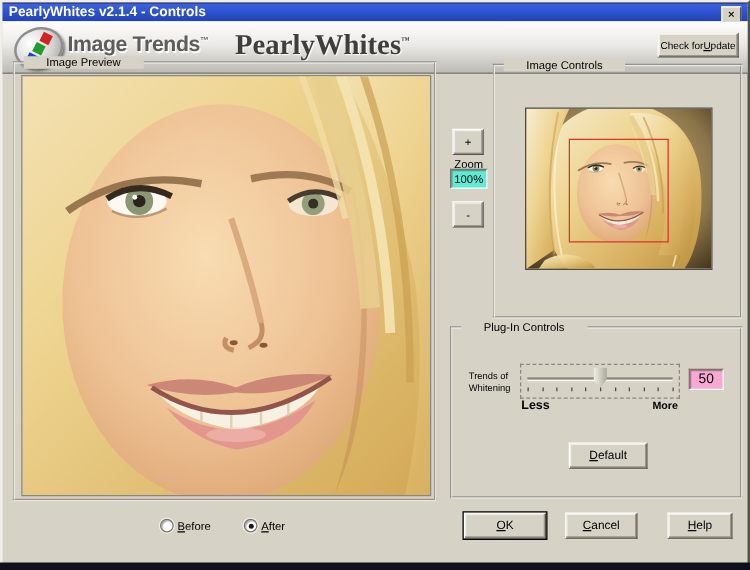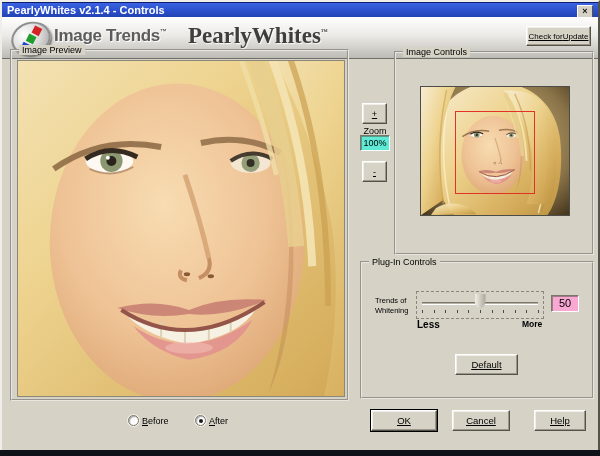--- a/index.html
+++ b/index.html
@@ -36,27 +36,27 @@
   .product { position:absolute; left:186px; top:6px; font-family:"Liberation Serif",serif;
     font-size:23px; font-weight:bold; color:#3e3e3c; text-shadow:1px 1px 1px rgba(255,255,255,.9); }
   .tagline { position:absolute; left:323px; top:16px; font-family:"Liberation Serif",serif;
     font-size:12.5px; font-weight:bold; color:#333; }
   .update-btn { position:absolute; left:524px; top:9px; width:65px; height:20px; font-size:8px; }
 
   
   .btn { background:#d6d2c6; border:1px solid; border-color:#fff #55524a #55524a #fff;
     box-shadow:inset -1px -1px 0 #9b978b, inset 1px 1px 0 #efeee8;
     color:#000; text-align:center; display:flex; align-items:center; justify-content:center;
-    font-family:"Liberation Sans",sans-serif; cursor:default;text-decoration:underline; }
+    font-family:"Liberation Sans",sans-serif; cursor:default; }
   .btn-default { outline:1px solid #000; }
 
   
   .groupbox { position:absolute; border:2px groove #e8e6de; }
   .group-label { position:absolute; top:-6px; left:7px; background:#d6d2c6;
-    padding:0 3px; font-size:9px; color:#000; line-height:10px; }
+    padding:0 18px; font-size:9px; color:#000; line-height:10px; }
 
   .preview-group { left:8px; top:47px; width:339px; height:352px; }
   .preview-photo { position:absolute; left:5px; top:9px; width:328px; height:337px;
     border:1px solid #8b877b; box-shadow:inset 0 0 0 1px #cfcbc0; overflow:hidden; }
   .preview-photo svg { display:block; width:100%; height:100%; }
 
   .nav-group { left:392px; top:49px; width:200px; height:204px; }
   .nav-thumb { position:absolute; left:24px; top:33px; width:150px; height:130px;
     border:1px solid #4c4c48; overflow:hidden; }
   .nav-thumb svg { display:block; width:100%; height:100%; }

